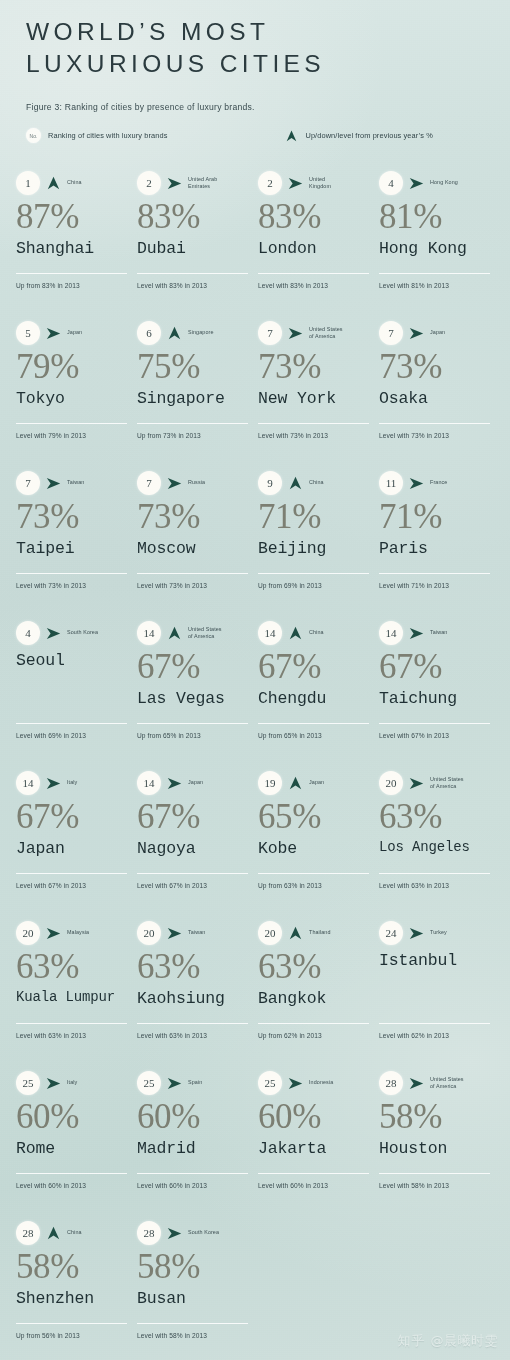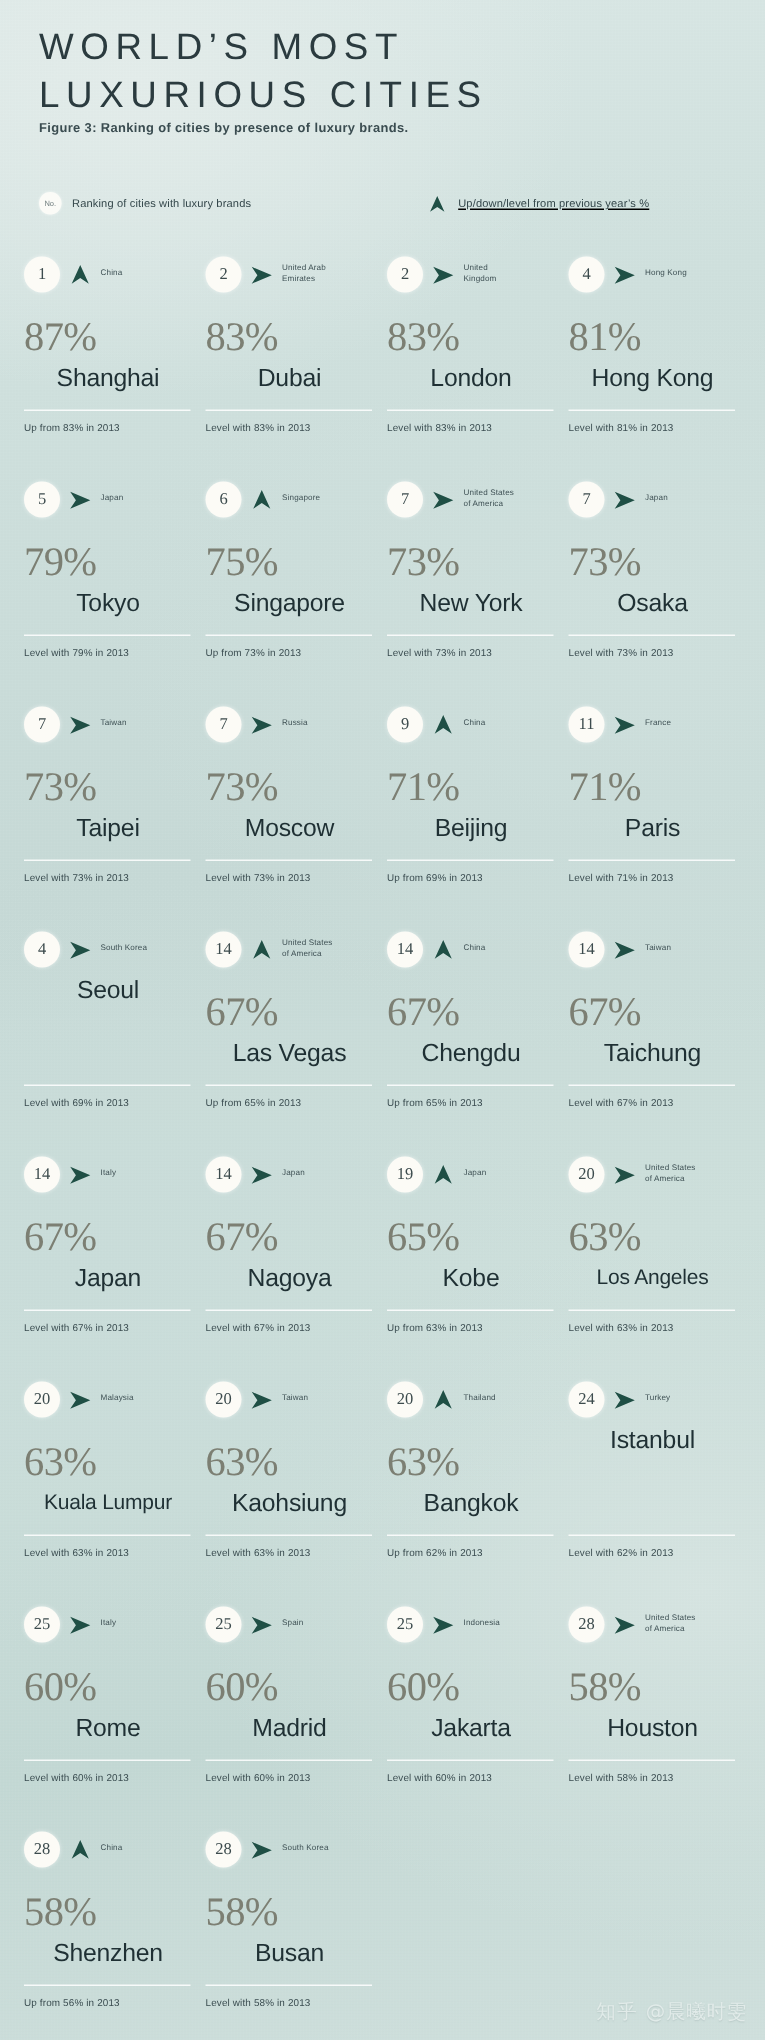--- a/index.html
+++ b/index.html
@@ -46,42 +46,43 @@
     font-family: "Liberation Sans", sans-serif;
     font-size: 24.5px;
     line-height: 1.30;
     letter-spacing: 4.4px;
     color: #2b3b3f;
     font-weight: 400;
     margin: 0;
     white-space: pre-line;
   }
   .subtitle {
+    margin-top: 22px;
     font-size: 8.6px;
     letter-spacing: .25px;
     color: #3a4c50;
-    font-weight: 700;
+    font-weight: 400;
   }
 
   
   .legend {
     position: absolute;
     left: 26px;
     top: 128px;
     right: 18px;
     display: flex;
     align-items: center;
   }
   .legend-item {
     display: flex;
     align-items: center;
     gap: 7px;
     justify-content: space-between;
   }
-  .legend-item.second { margin-left: 118px; text-decoration: underline; }
+  .legend-item.second { margin-left: 118px; }
   .legend-badge {
     width: 15px;
     height: 15px;
     border-radius: 50%;
     background: #fbfbf7;
     display: flex;
     align-items: center;
     justify-content: center;
     font-size: 5px;
     color: #6d7b7c;
@@ -144,35 +145,34 @@
   .country {
     font-size: 5.4px;
     line-height: 1.35;
     color: #3e5054;
     letter-spacing: .1px;
     white-space: pre-line;
     flex: 1 1 auto;
   }
   .pct {
     font-family: "Liberation Serif", serif;
-    font-size: 27px;
+    font-size: 35px;
     color: #7c7f73;
     line-height: 1;
-    margin-top: 15px;
+    margin-top: 3px;
     letter-spacing: -0.4px;
   }
   .city {
-    font-family: Liberation Sans, sans-serif;
+    font-family: Liberation Mono, monospace;
     font-size: 16.5px;
     color: #1f3034;
     line-height: 1.05;
     margin-top: 6px;
     letter-spacing: -0.15px;
     white-space: nowrap;
-    text-align: center;
   }
   .city.small { font-size: 14px; }
   .rule {
     position: absolute;
     left: 0;
     right: 10px;
     top: 103px;
     height: 1px;
     background: rgba(255,255,255,.85);
   }

